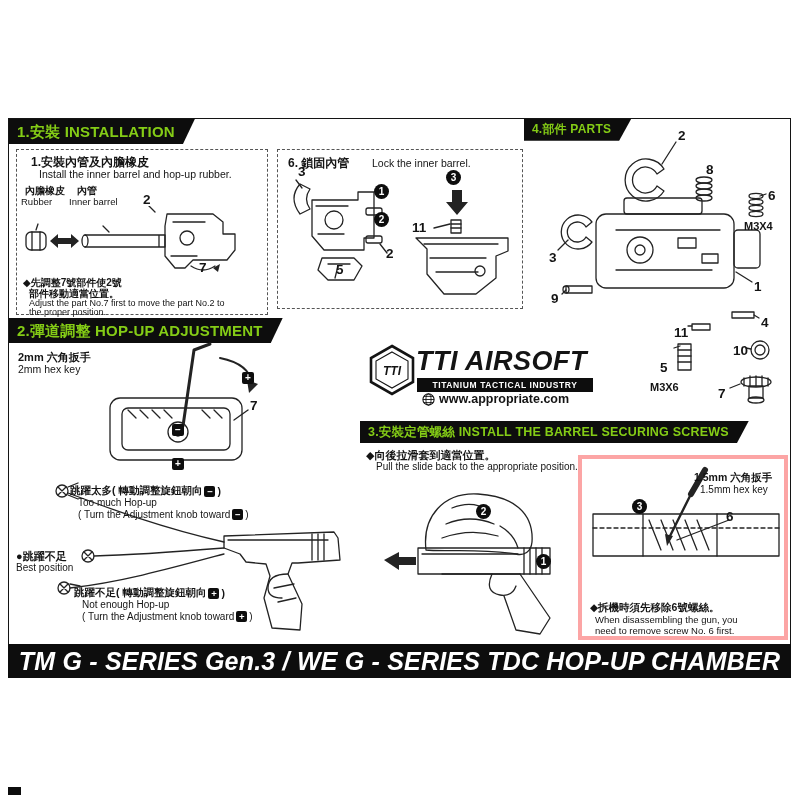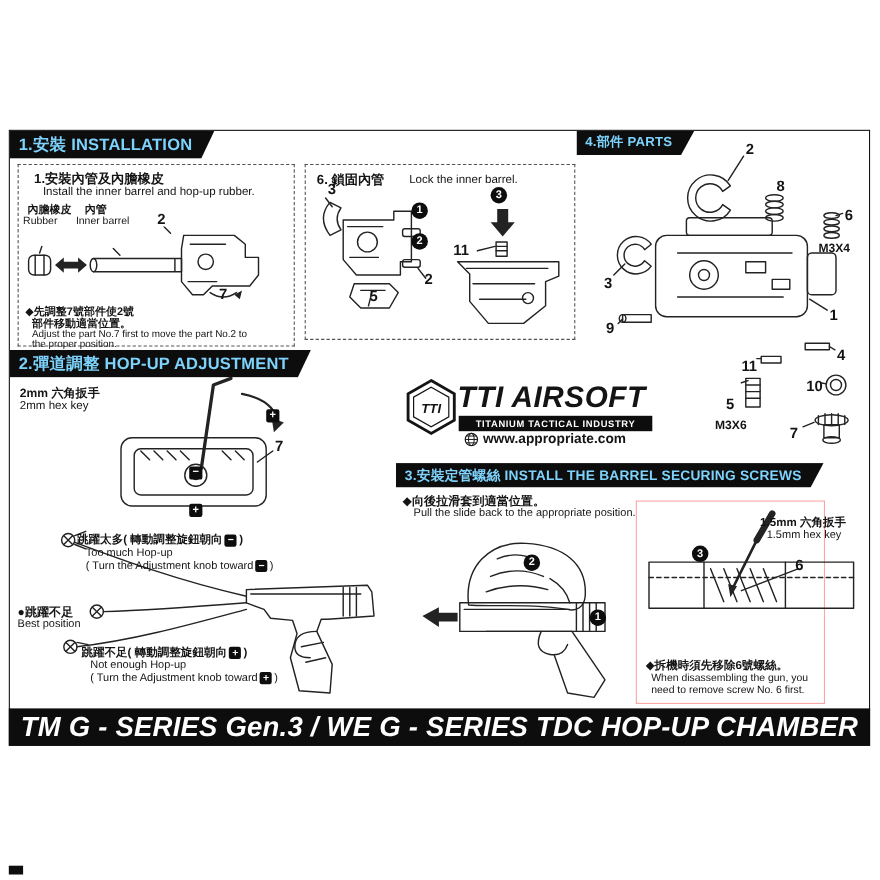--- a/index.html
+++ b/index.html
@@ -1,21 +1,21 @@
 <!DOCTYPE html>
 <html><head>
 <meta charset="utf-8">
 <style>
   *{margin:0;padding:0;box-sizing:border-box}
   html,body{width:800px;height:800px}
   body{background:#fff;font-family:"Liberation Sans","DejaVu Sans",sans-serif;color:#141414;position:relative}
   #canvas{position:absolute;left:0;top:0;width:800px;height:800px;overflow:hidden;background:#fff}
   .abs{position:absolute;white-space:nowrap}
   .frame{position:absolute;left:8px;top:118px;width:783px;height:560px;border:1.6px solid #141414}
-  .tab{position:absolute;background:#0d0d0d;color:#7dd3fc;font-weight:bold;white-space:nowrap;
+  .tab{position:absolute;background:#0d0d0d;color:#84cc16;font-weight:bold;white-space:nowrap;
        padding:4px 20px 4px 8px;line-height:1.15;letter-spacing:.2px;
        clip-path:polygon(0 0,100% 0,calc(100% - 12px) 100%,0 100%)}
   .dashed{position:absolute;border:1.3px dashed #555}
   .zh{font-weight:bold}
   .t12{font-size:12px}.t11{font-size:11px}.t105{font-size:10.5px}.t10{font-size:10px}
   .t95{font-size:9.5px}.t9{font-size:9px}
   .numbadge{position:absolute;width:15px;height:15px;border-radius:50%;background:#0d0d0d;color:#fff;
             font-size:10px;font-weight:bold;line-height:15px;text-align:center}
   .sqbadge{display:inline-block;width:11px;height:11px;background:#0d0d0d;color:#fff;font-size:9.5px;
            font-weight:bold;line-height:11px;text-align:center;border-radius:2px;vertical-align:-1px;margin:0 2px}
@@ -265,21 +265,21 @@
       <path d="M40,86 h96 M60,106 h78"></path>
       <path d="M138,106 l30,44 -10,16 -24,-4 -12,-34"></path>
       <path d="M110,106 q-8,18 8,21 q12,2 16,-9"></path>
       <path d="M44,82 C40,48 62,24 96,26 C130,28 152,44 150,74 C149,84 142,88 134,86 C100,80 60,84 44,82 Z"></path>
       <path d="M70,40 q20,-8 36,2 M64,56 q24,-10 48,0 M60,70 q28,-10 56,-2 M118,58 q14,8 18,22"></path>
     </g>
   </svg>
   <span class="numbadge" style="left:476px;top:504px">2</span>
   <span class="numbadge" style="left:536px;top:554px">1</span>
 
-  <div class="abs" style="left:578px;top:455px;width:172px;height:185px;border:1px solid #fca5a5">
+  <div class="abs" style="left:578px;top:455px;width:210px;height:185px;border:4px solid #fca5a5">
     <svg class="abs" style="left:3px;top:3px" width="202" height="135" viewBox="0 0 202 135">
       <g class="ink">
         <path d="M8,52 h186 v42 h-186 z"></path>
         <path d="M8,66 h186" stroke-dasharray="4 3"></path>
         <path d="M58,52 v42 M132,52 v42"></path>
         <path d="M64,58 l12,30 M76,58 l12,30 M88,58 l12,30 M100,58 l12,30 M112,58 l12,30"></path>
         <path d="M120,8 L106,32" stroke-width="6"></path>
         <path d="M106,32 L84,76" stroke-width="2.4"></path>
         <polygon class="fillink" points="80,72 88,74 82,84"></polygon>
         <path d="M144,58 L92,78"></path>

